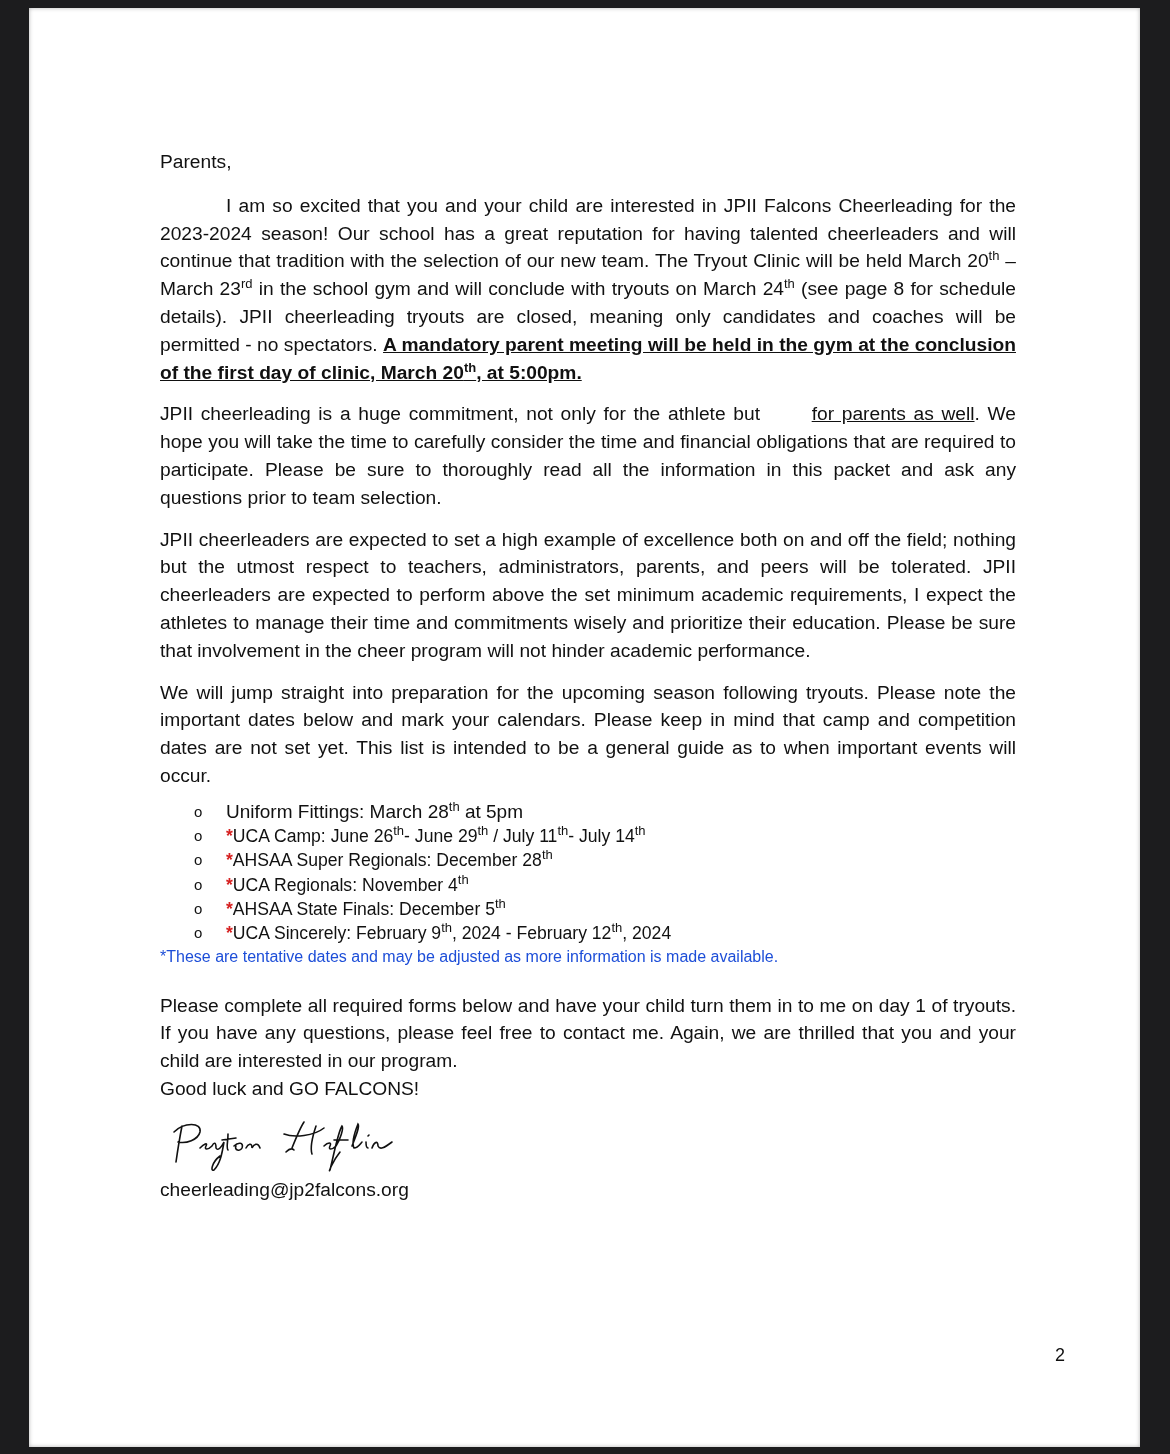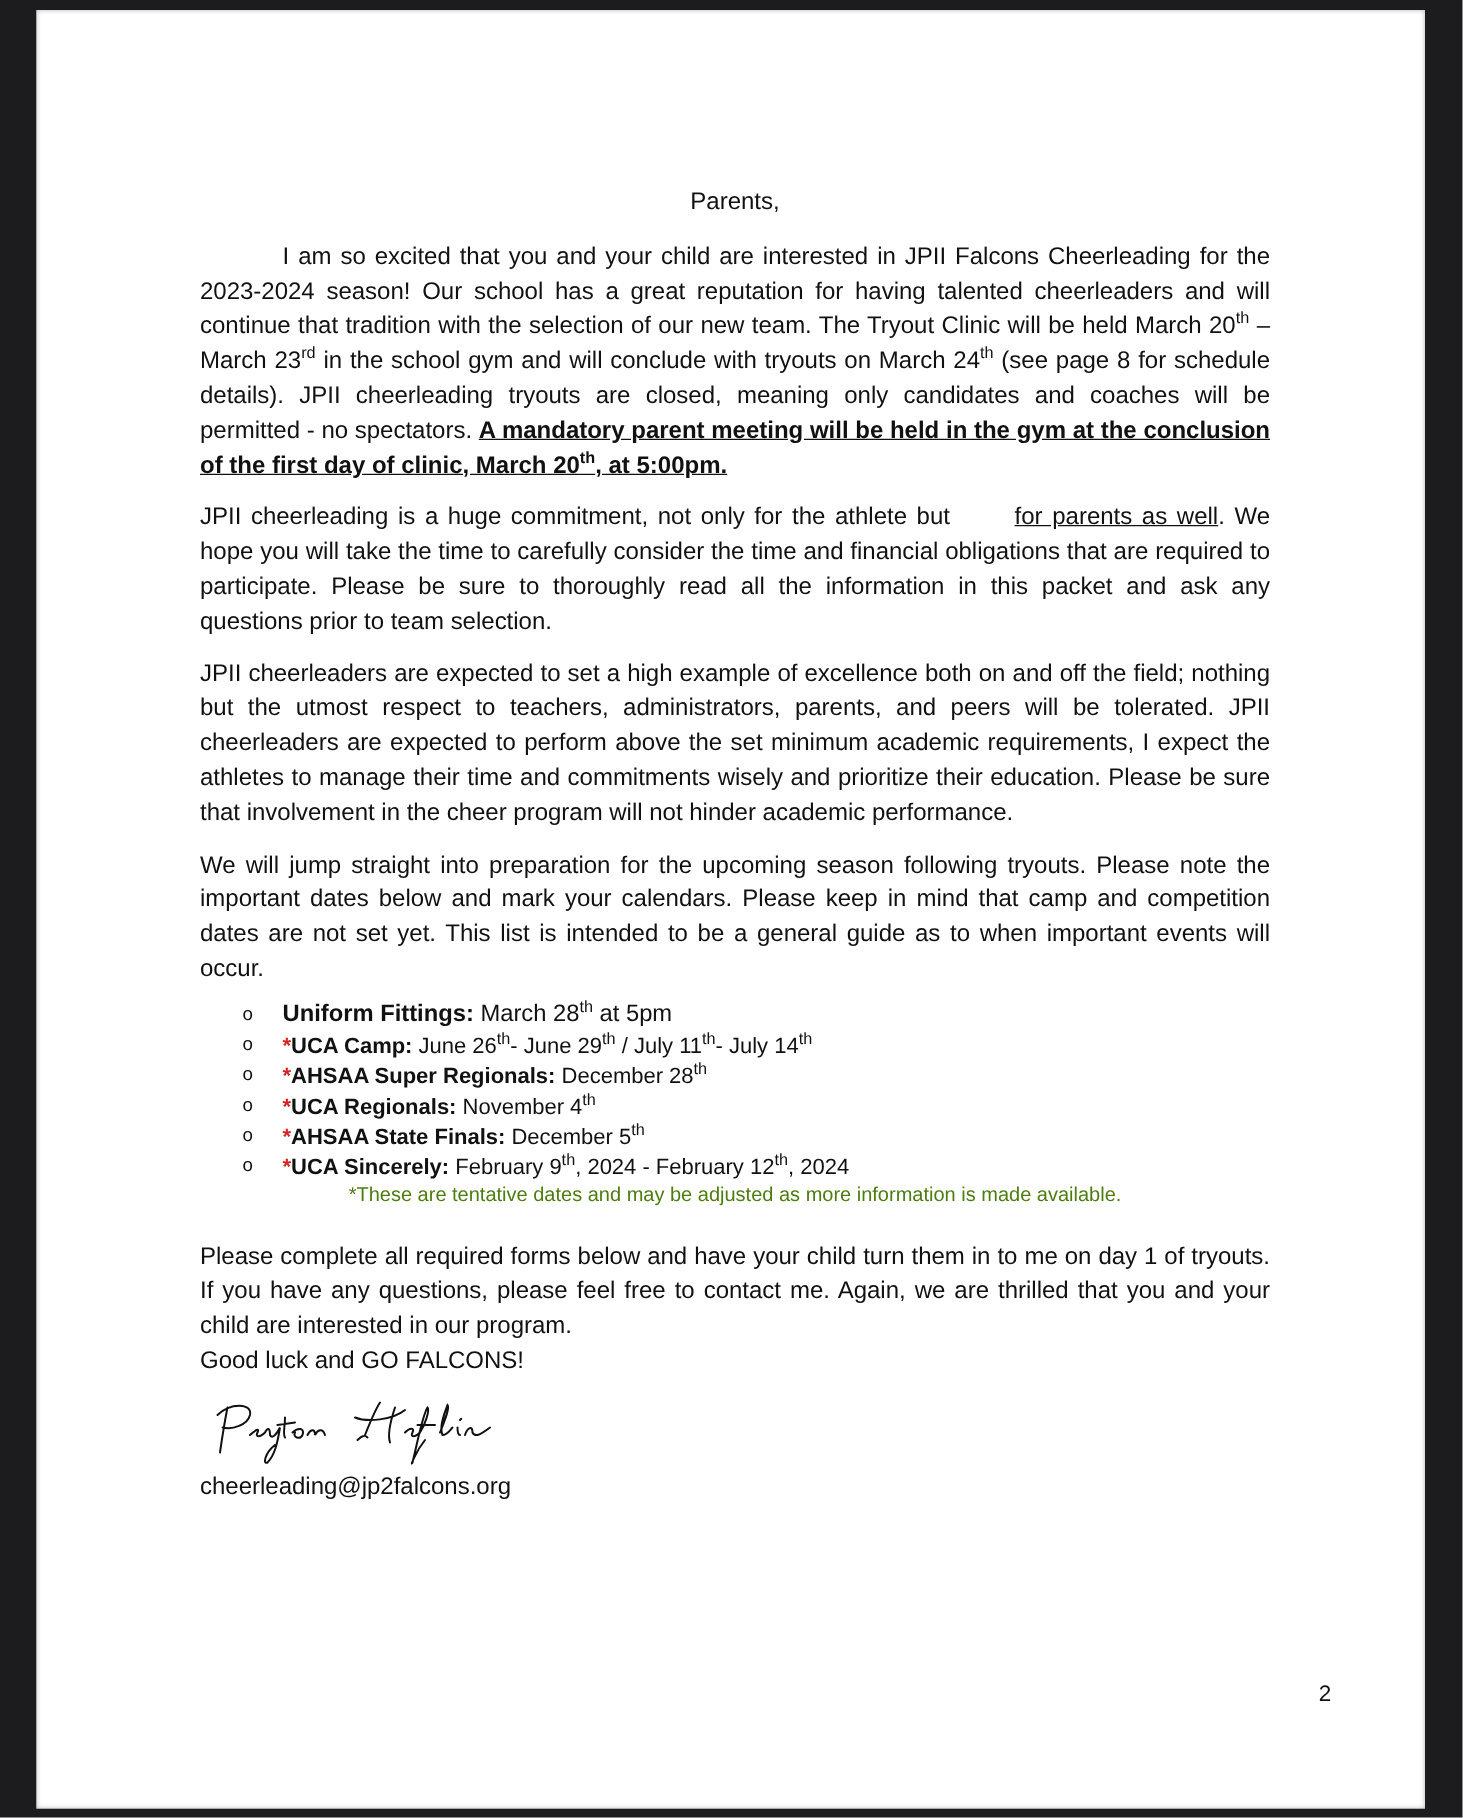--- a/index.html
+++ b/index.html
@@ -18,21 +18,21 @@
     background: #ffffff;
     box-shadow: 0 0 4px rgba(0,0,0,0.3) inset;
   }
   .content {
     position: absolute;
     left: 131px; top: 140px;
     width: 856px;
     font-size: 19.2px;
     line-height: 27.8px;
   }
-  .greeting { margin: 0 0 16px 0; text-align: center; }
+  .greeting { margin: 0 0 16px 0; }
   .para {
     margin: 0 0 14px 0;
     text-align: justify;
   }
   .indent { text-indent: 66px; }
   .bold-u { font-weight: bold; text-decoration: underline; }
   .u { text-decoration: underline; margin-left: 44px; }
   sup { font-size: 13px; line-height: 0; vertical-align: super; }
   .events {
     list-style: none;
@@ -43,28 +43,27 @@
     position: relative;
     padding-left: 32px;
     font-size: 17.6px;
     line-height: 24.3px;
   }
   .event:first-child { font-size: 19px; }
   .bullet {
     position: absolute; left: 0; top: 0;
     font-size: 15px;
   }
-  .ev-label { font-weight: bold; }
+  .ev-label { font-weight: normal; }
   .star { color: #d62222; font-weight: bold; }
   .note {
-    color: #4d7c0f;
+    color: #1d4ed8;
     font-size: 16px;
     line-height: 22px;
     margin: 0 0 24px 0;
-    text-align: center;
   }
   .closing { margin: 22px 0 0 0; }
   .signature {
     margin: 4px 0 0 4px;
     height: 58px;
   }
   .sig-text { margin: 0; }
   .page-number {
     position: absolute;
     left: 1026px; top: 1337px;

